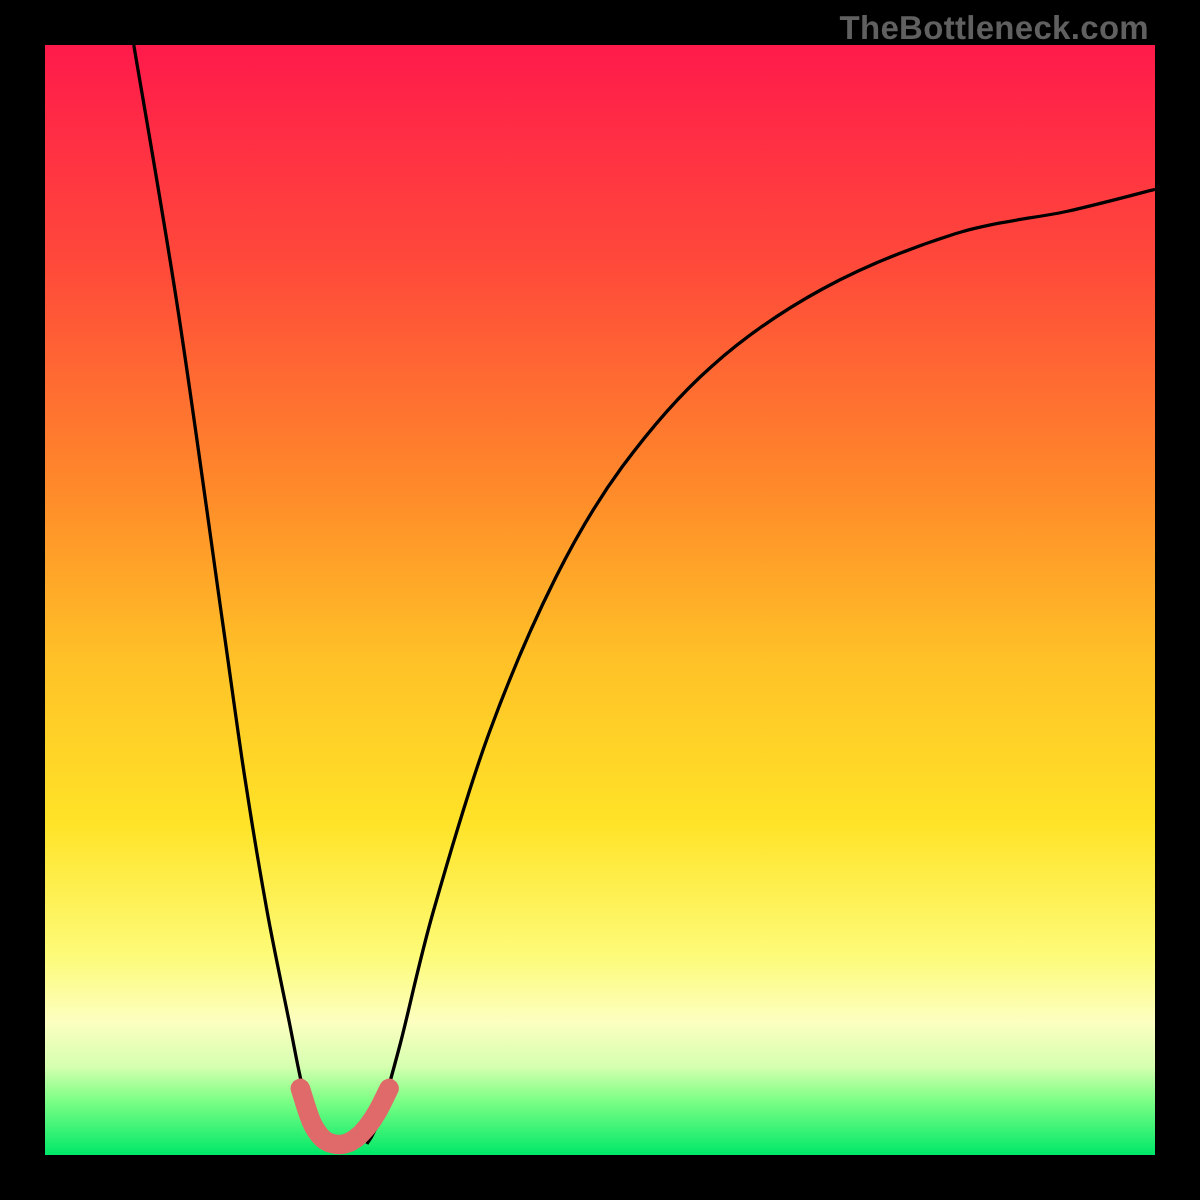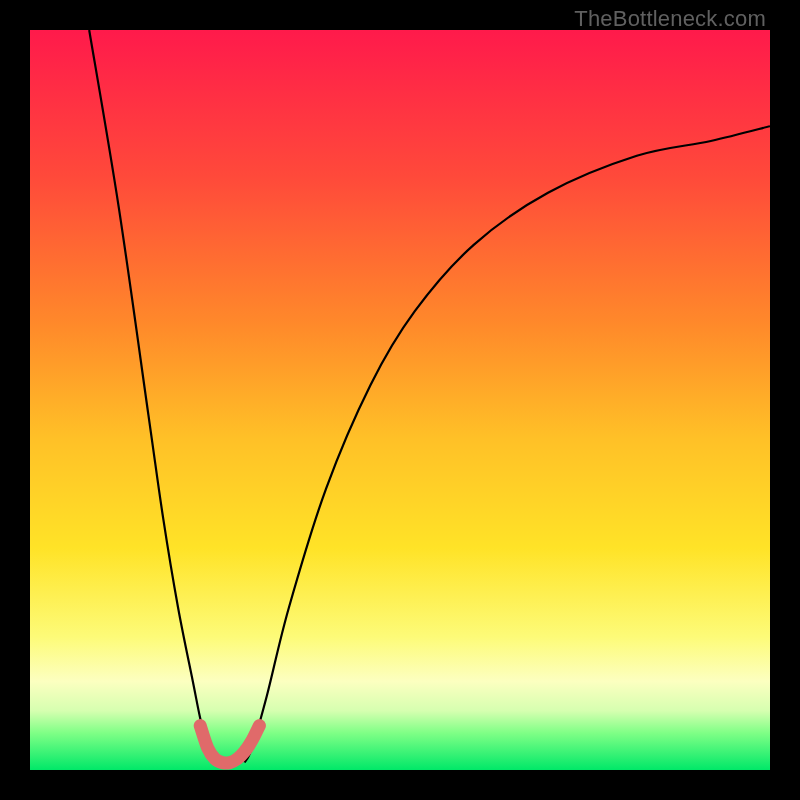--- a/index.html
+++ b/index.html
@@ -25,21 +25,21 @@
     top: 0;
     width: 740px;
     height: 740px;
   }
   .watermark {
     position: absolute;
     top: 6px;
     right: 34px;
     color: #606060;
     font-size: 22px;
-    font-weight: 400;
+    font-weight: 700;
     letter-spacing: 0.2px;
     user-select: none;
   }
   svg { display: block; }
 </style>
 </head>
 <body>
 
 <div class="frame">
   <svg class="plot-area" viewBox="0 0 740 740">

